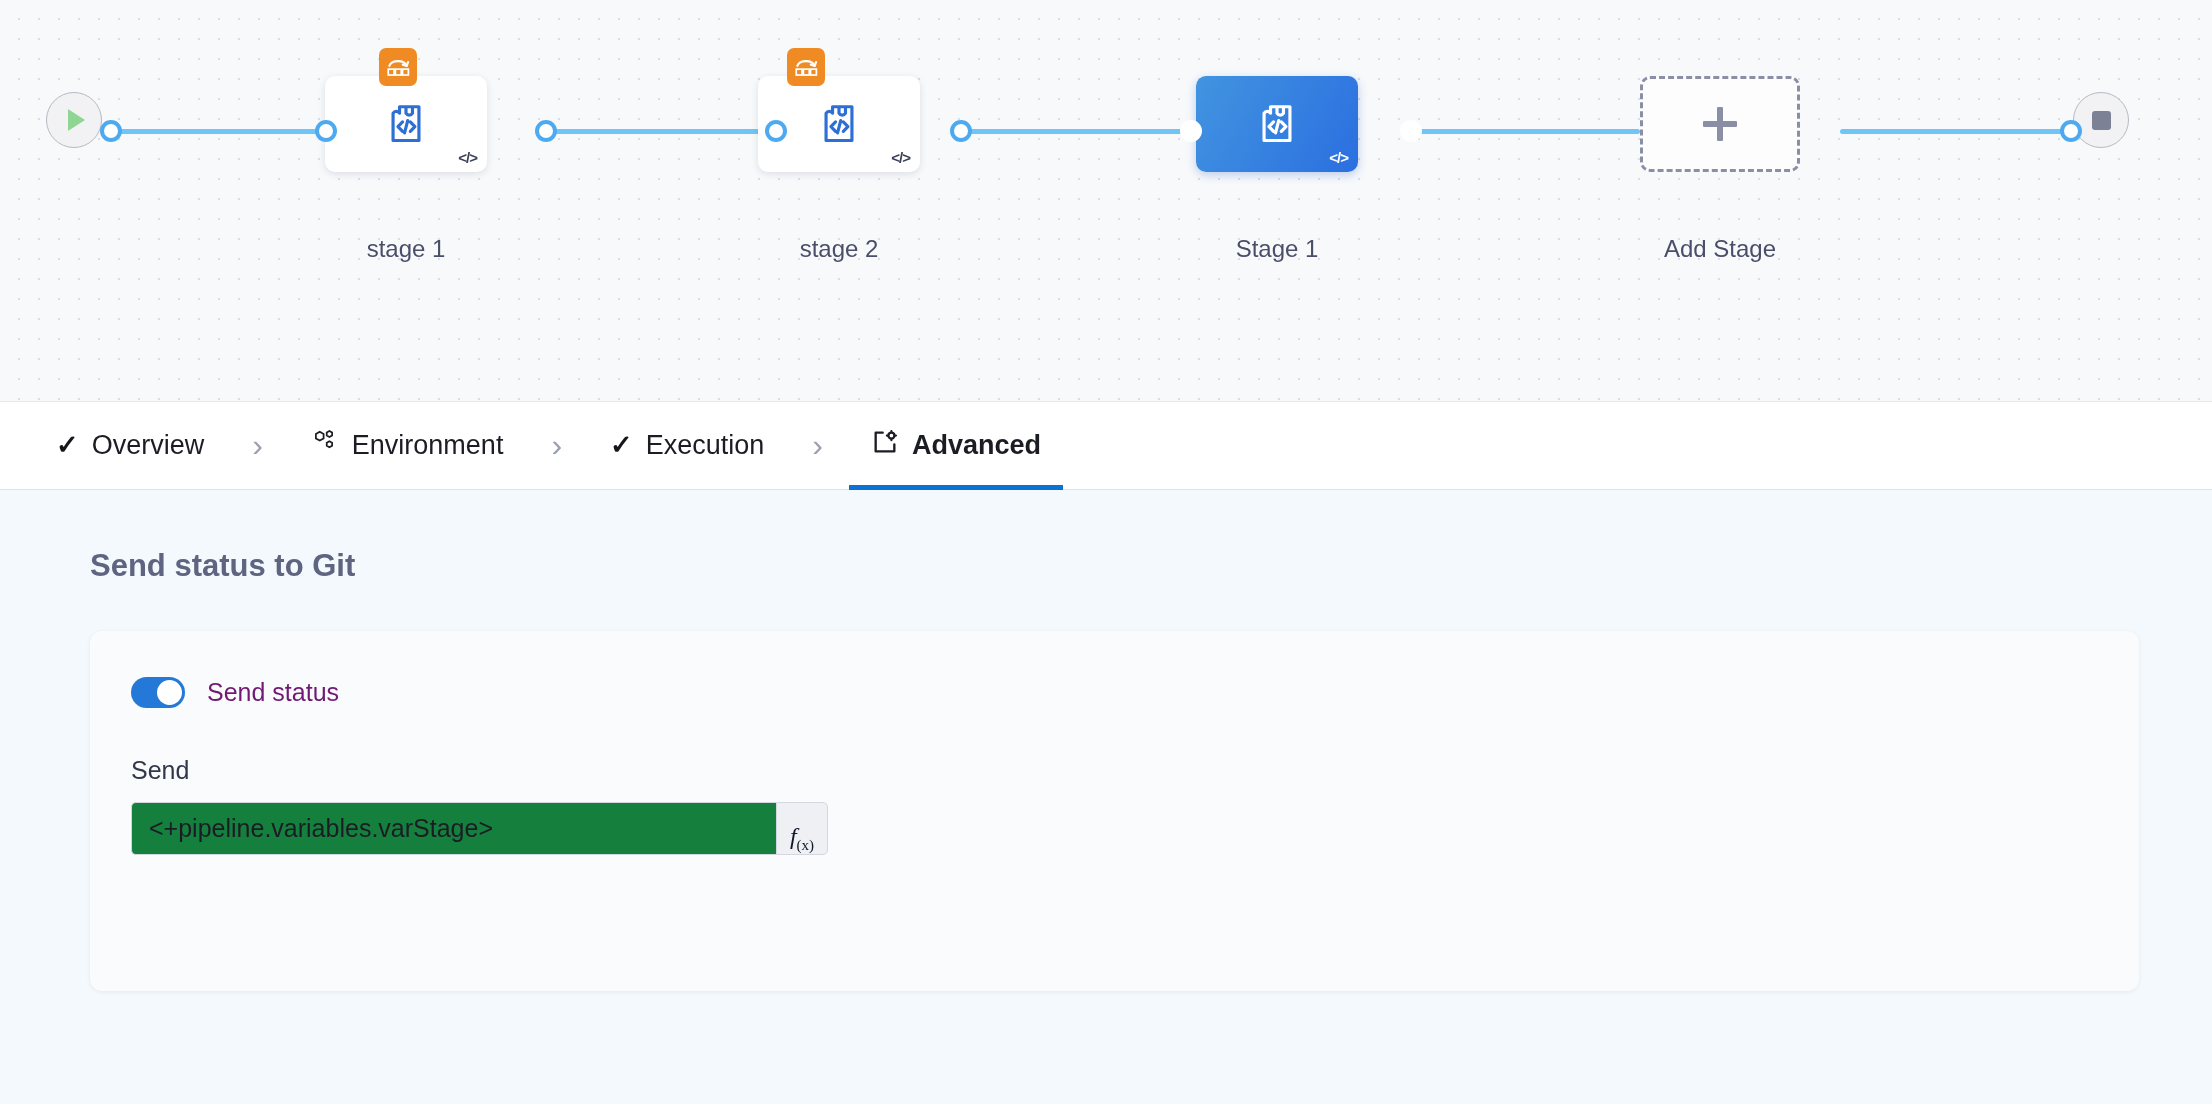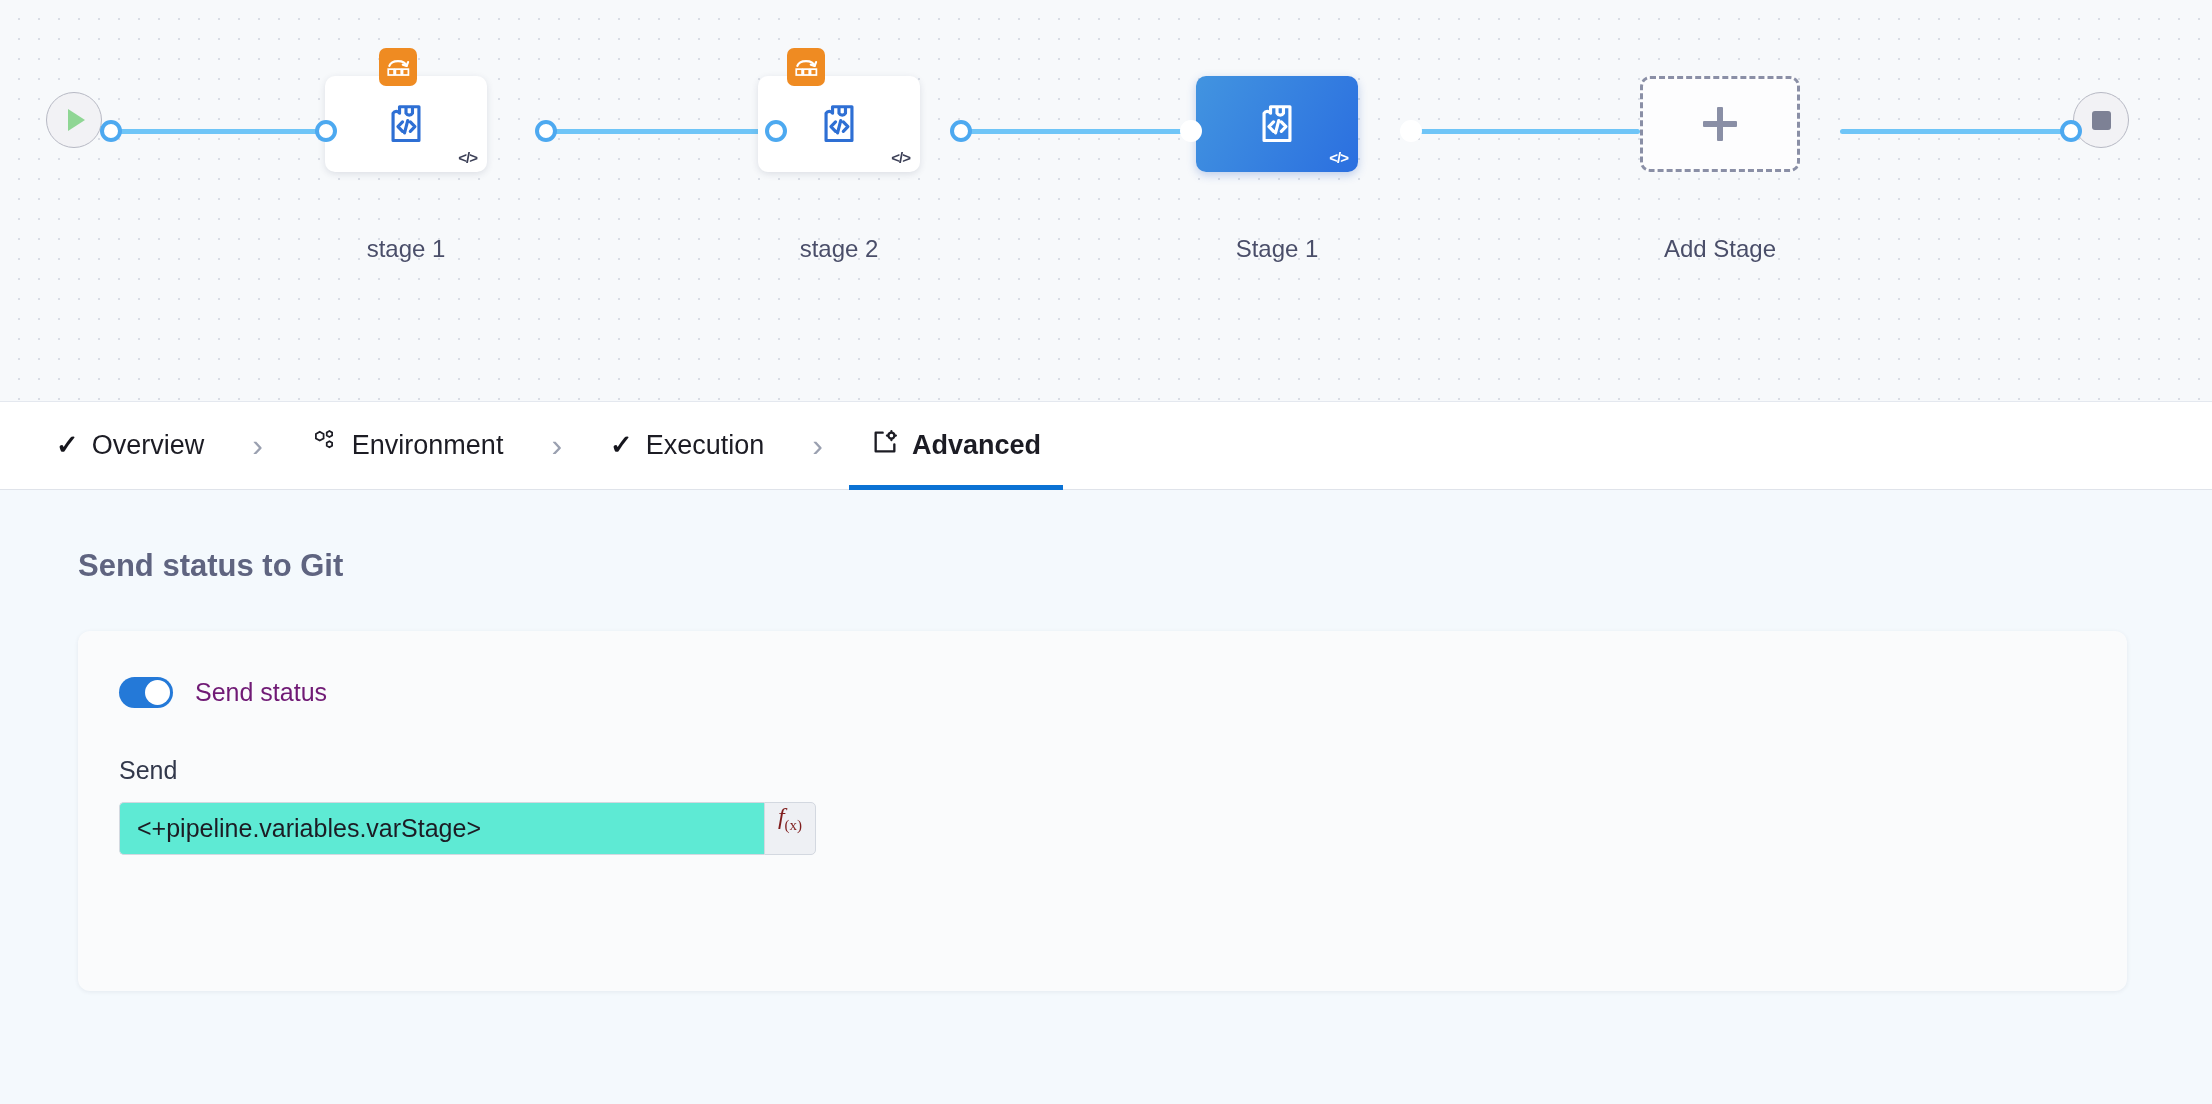--- a/index.html
+++ b/index.html
@@ -193,20 +193,21 @@
     color: #15151c;
     font-weight: 700;
     line-height: 1;
   }
 
   
   .content {
     padding: 58px 12px 0 78px;
     height: 614px;
     background: #f4f9fd;
+    margin-left: 12px;
   }
   .section-title {
     font-size: 31px;
     font-weight: 700;
     color: #5f6480;
     margin-bottom: 47px;
   }
   .panel-card {
     width: 2049px;
     min-height: 360px;
@@ -257,38 +258,38 @@
     display: flex;
     align-items: stretch;
     width: 697px;
     height: 53px;
   }
   .text-input {
     flex: 1;
     border: 1px solid #d3d8e0;
     border-right: none;
     border-radius: 5px 0 0 5px;
-    background: #5eead4;
+    background: #15803d;
     font-size: 25px;
     color: #1c1c24;
     padding: 0 17px;
     font-family: "Liberation Sans", sans-serif;
     outline: none;
   }
   .fx-button {
     width: 52px;
     border: 1px solid #d3d8e0;
     border-radius: 0 5px 5px 0;
     background: #eef0f4;
-    color: #7f1d1d;
+    color: #0f172a;
     font-size: 24px;
     font-family: "Liberation Serif", serif;
     font-style: italic;
     display: flex;
-    align-items: flex-start;
+    align-items: flex-end;
     justify-content: center;
     cursor: pointer;
   }
   .fx-button sub { font-size: 15px; font-style: normal; }
 </style>
 </head>
 <body>
 
 <div class="canvas">
 

